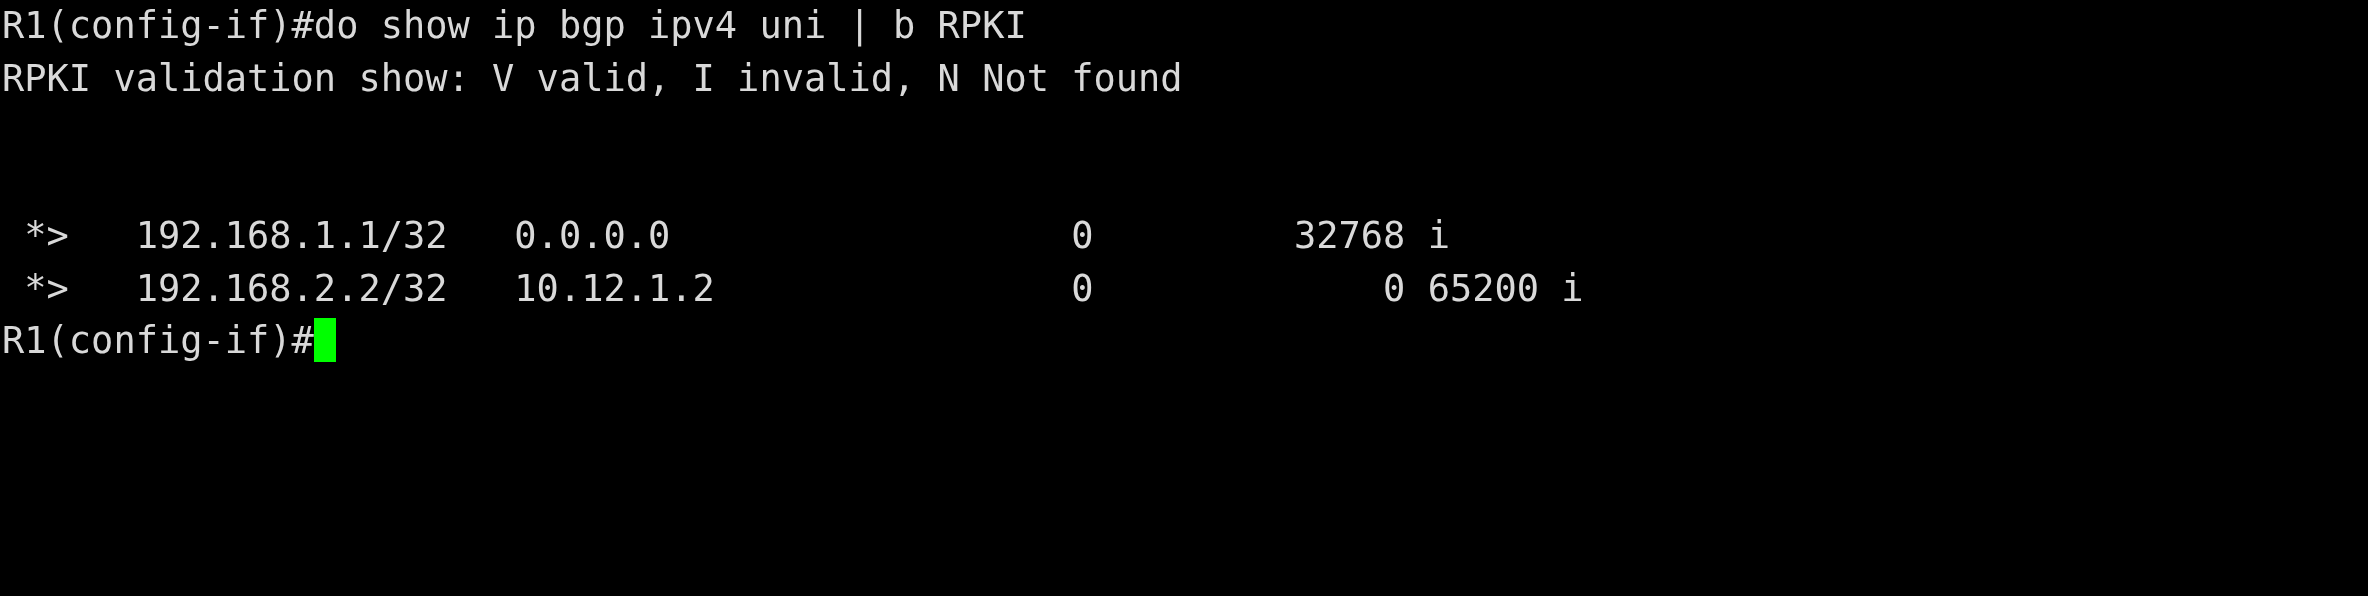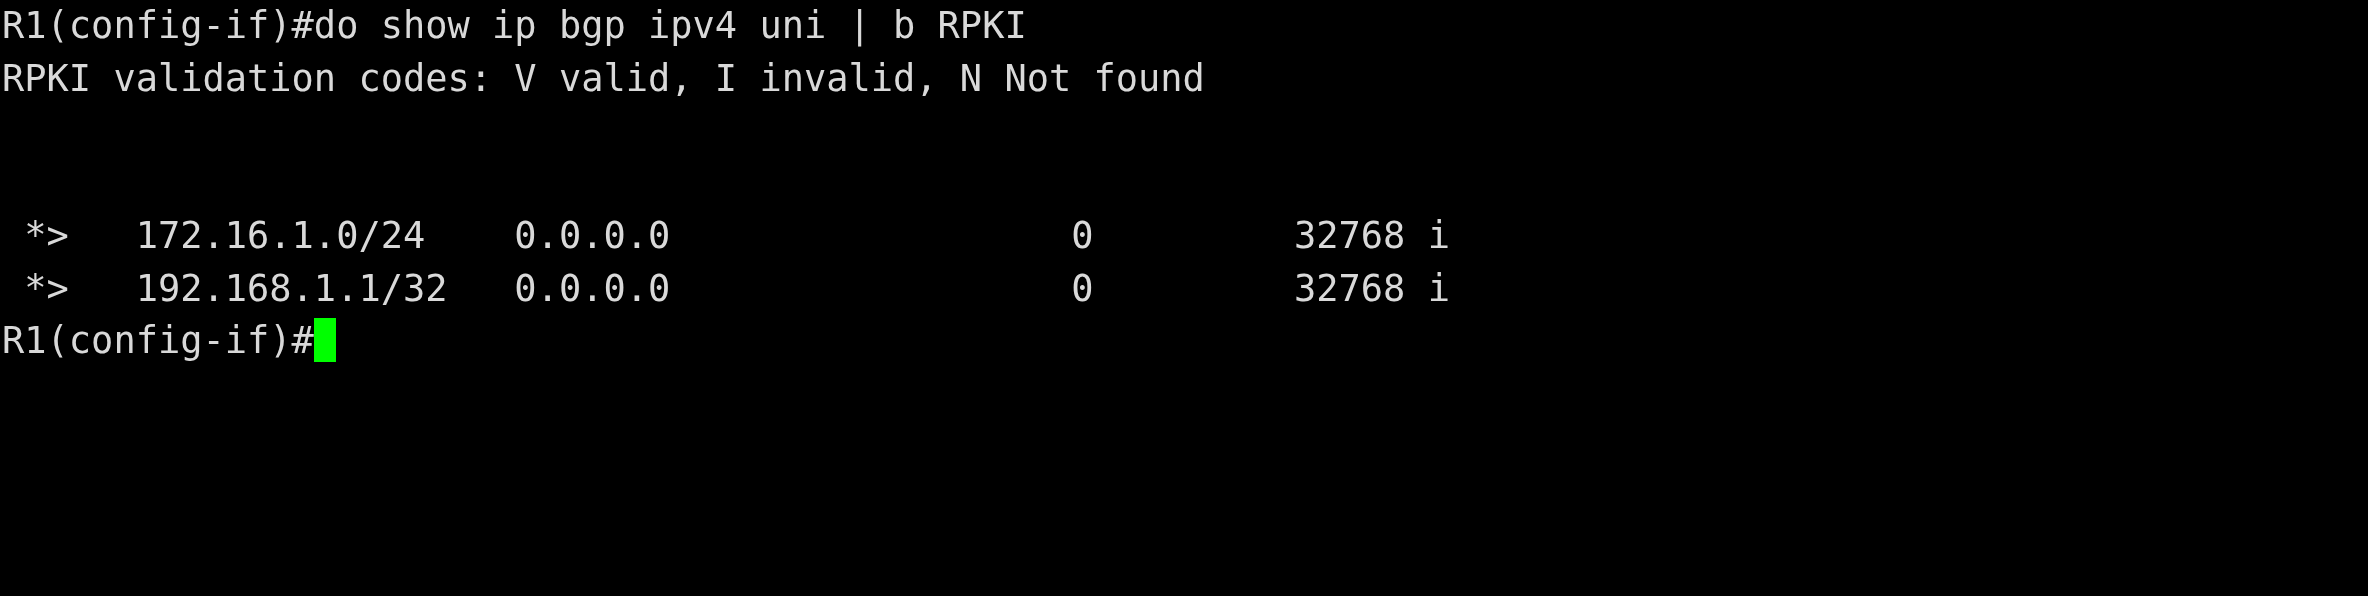--- a/index.html
+++ b/index.html
@@ -57,31 +57,31 @@
   }
 </style>
 </head>
 <body>
 
 <div class="terminal">
   <div class="screen">
 
     <div class="line">R1(config-if)#do show ip bgp ipv4 uni | b RPKI</div>
 
-    <div class="line">RPKI validation codes: V valid, I invalid, N Not found</div>
+    <div class="line">RPKI validation show: V valid, I invalid, N Not found</div>
 
     <div class="line blank"></div>
 
     <div class="line blank"></div>
 
 
-    <div class="line"> *&gt;   172.16.1.0/24    0.0.0.0                  0         32768 i</div>
 
 
 
     <div class="line"> *&gt;   192.168.1.1/32   0.0.0.0                  0         32768 i</div>
 
+    <div class="line"> *&gt;   192.168.2.2/32   10.12.1.2                0             0 65200 i</div>
 
 
     <div class="cursor-line"><span>R1(config-if)#</span><span class="cursor-block"></span></div>
 
   </div>
 </div>
 
 </body></html>

